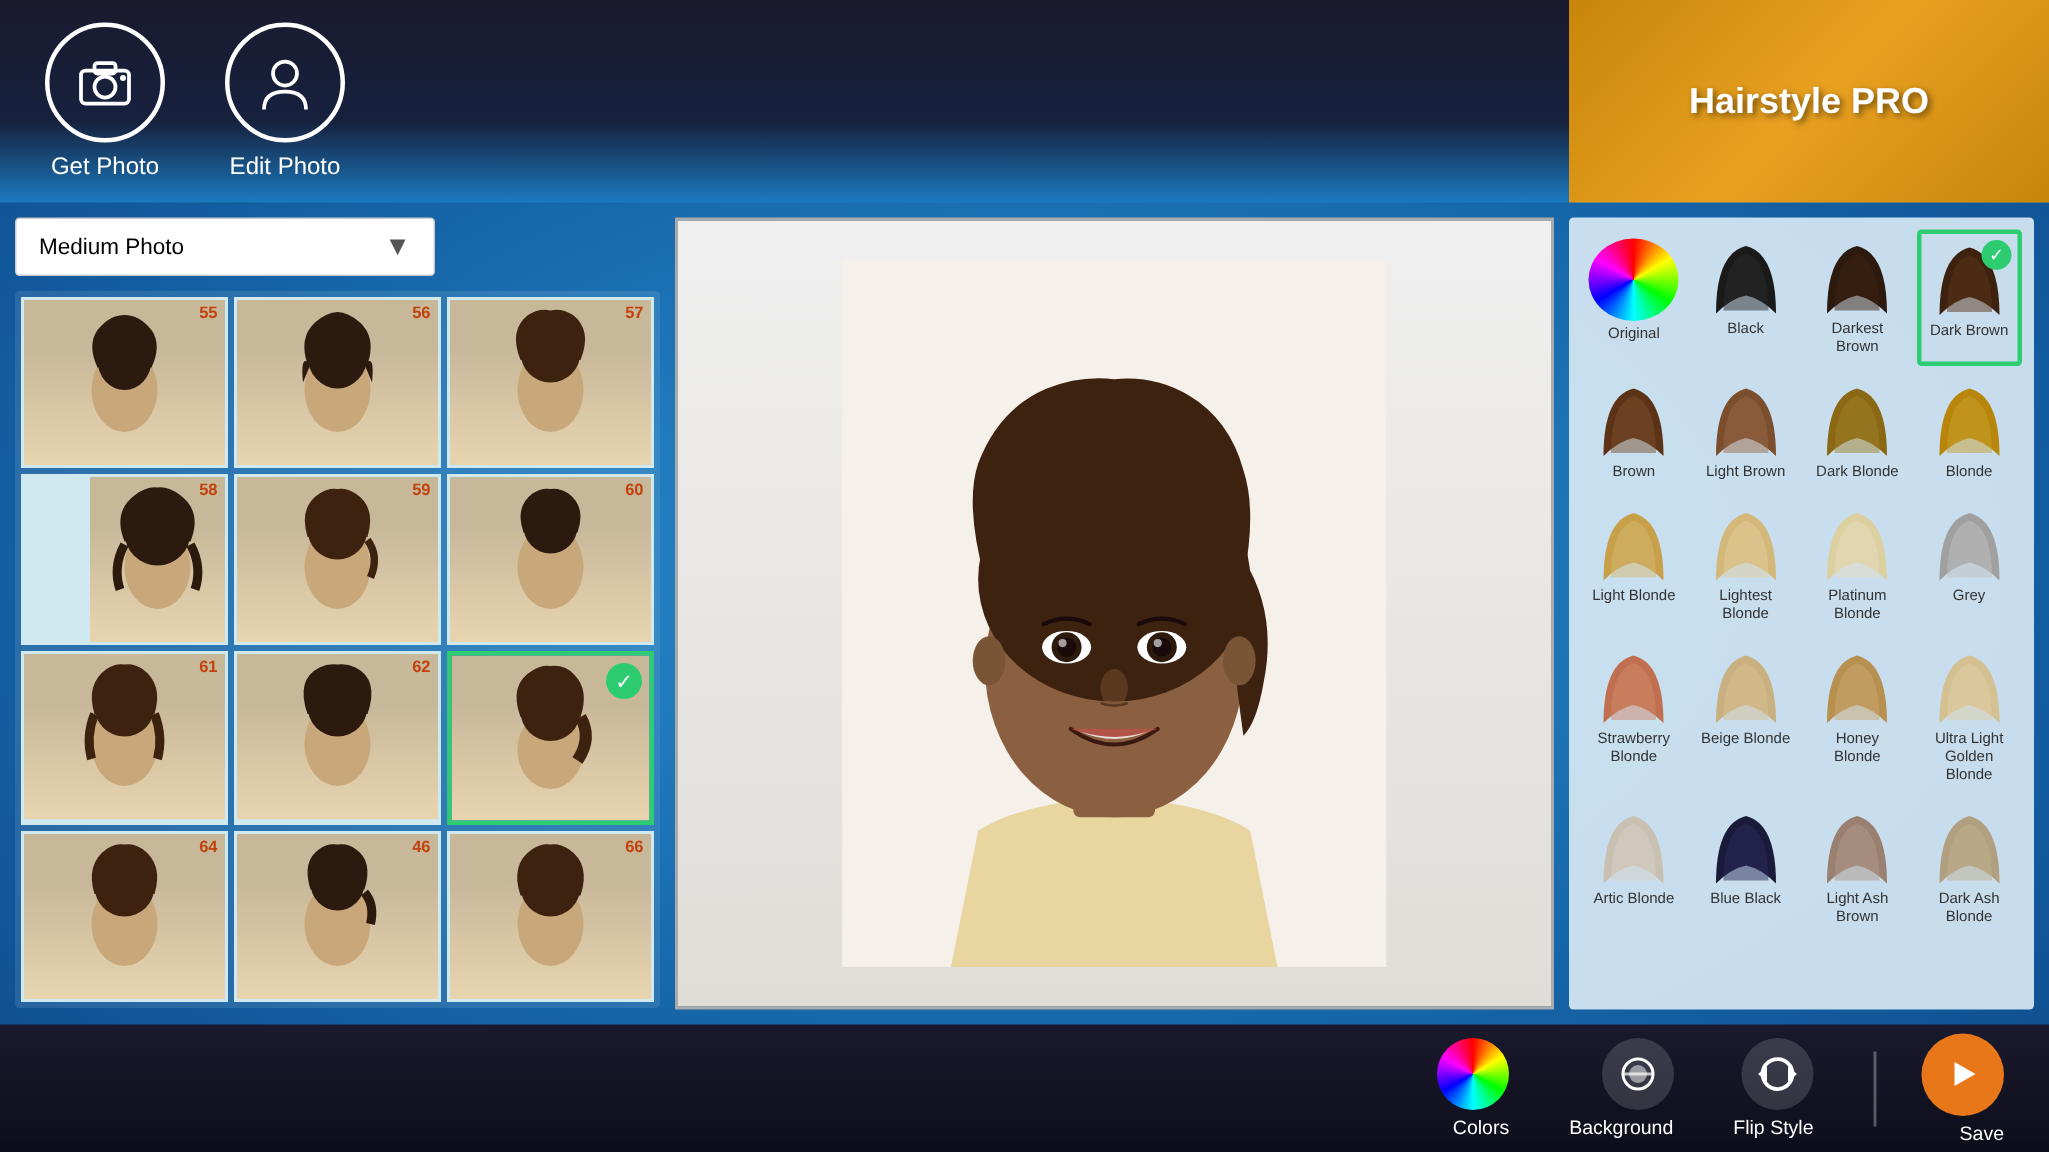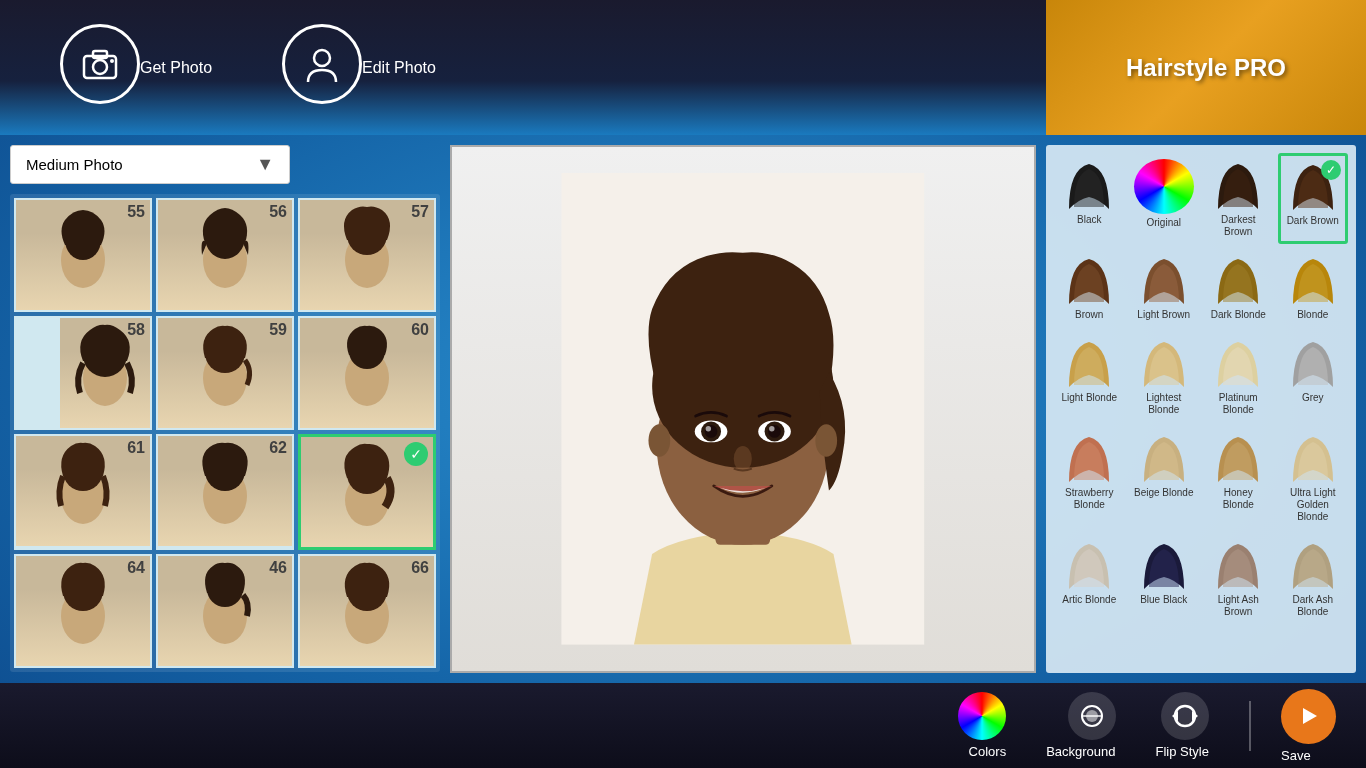--- a/index.html
+++ b/index.html
@@ -19,26 +19,25 @@
       background: linear-gradient(180deg, #1a1a2e 0%, #16213e 60%, #1a7abf 100%);
       display: flex;
       align-items: center;
       padding: 0 30px;
       position: relative;
       z-index: 10;
     }
 
     .nav-item {
       display: flex;
-      flex-direction: row;
+      flex-direction: column;
       align-items: center;
       margin-right: 40px;
       cursor: pointer;
       color: white;
-      margin-left: 30px;
     }
 
     .nav-icon-circle {
       width: 80px;
       height: 80px;
       border-radius: 50%;
       border: 3px solid white;
       display: flex;
       align-items: center;
       justify-content: center;
@@ -137,22 +136,22 @@
     }
 
     .style-item.selected {
       border: 3px solid #2ecc71;
     }
 
     .style-number {
       position: absolute;
       top: 3px;
       right: 5px;
-      font-size: 16px;
-      color: #404040;
+      font-size: 11px;
+      color: #c2410c;
       font-weight: bold;
     }
 
     .style-thumb {
       width: 100%;
       height: 110px;
       background: linear-gradient(180deg, #c8b89a 30%, #e8d5b0 100%);
       display: flex;
       align-items: center;
       justify-content: center;
@@ -555,29 +554,29 @@
 
         <path d="M175 347 Q200 358 225 347 Q200 355 175 347" fill="white" opacity="0.8"></path>
       </svg>
     </div>
   </div>
 
   <div id="right-panel">
     <div class="color-grid">
 
       <div class="color-item">
+        <div class="reset-swatch"></div>
+        <span class="color-label">Original</span>
+      </div>
+      <div class="color-item">
         <svg class="hair-svg" viewBox="0 0 60 55">
             <path d="M10 50 Q10 10 30 5 Q50 10 50 50 Q40 40 30 38 Q20 40 10 50Z" fill="#1a1a1a"></path>
             <path d="M15 48 Q15 15 30 10 Q45 15 45 48" fill="#2a2a2a" opacity="0.5"></path>
           </svg>
         <span class="color-label">Black</span>
-      </div>
-      <div class="color-item">
-        <div class="reset-swatch"></div>
-        <span class="color-label">Original</span>
       </div>
       <div class="color-item">
         <svg class="hair-svg" viewBox="0 0 60 55">
             <path d="M10 50 Q10 10 30 5 Q50 10 50 50 Q40 40 30 38 Q20 40 10 50Z" fill="#2c1a0e"></path>
             <path d="M15 48 Q15 15 30 10 Q45 15 45 48" fill="#3d2210" opacity="0.5"></path>
           </svg>
         <span class="color-label">Darkest Brown</span>
       </div>
       <div class="color-item selected">
         <div class="color-check">✓</div>
@@ -731,21 +730,21 @@
         <path d="M25 15 A10 10 0 0 1 5 15" stroke="white" stroke-width="2.5" fill="none" stroke-linecap="round"></path>
         <polygon points="22,10 28,15 22,20" fill="white"></polygon>
         <polygon points="8,10 2,15 8,20" fill="white"></polygon>
       </svg>
     </div>
     <span class="footer-label">Flip Style</span>
   </div>
 
   <div class="footer-divider"></div>
 
-  <div style="display:flex;flex-direction:column;align-items:flex-start;cursor:pointer;">
+  <div style="display:flex;flex-direction:column;align-items:flex-end;cursor:pointer;">
     <div class="footer-save">
       <svg width="28" height="28" viewBox="0 0 28 28">
         <polygon points="8,6 22,14 8,22" fill="white"></polygon>
       </svg>
     </div>
     <span class="footer-label" style="margin-top:4px;">Save</span>
   </div>
 </div>
 
 </body></html>

